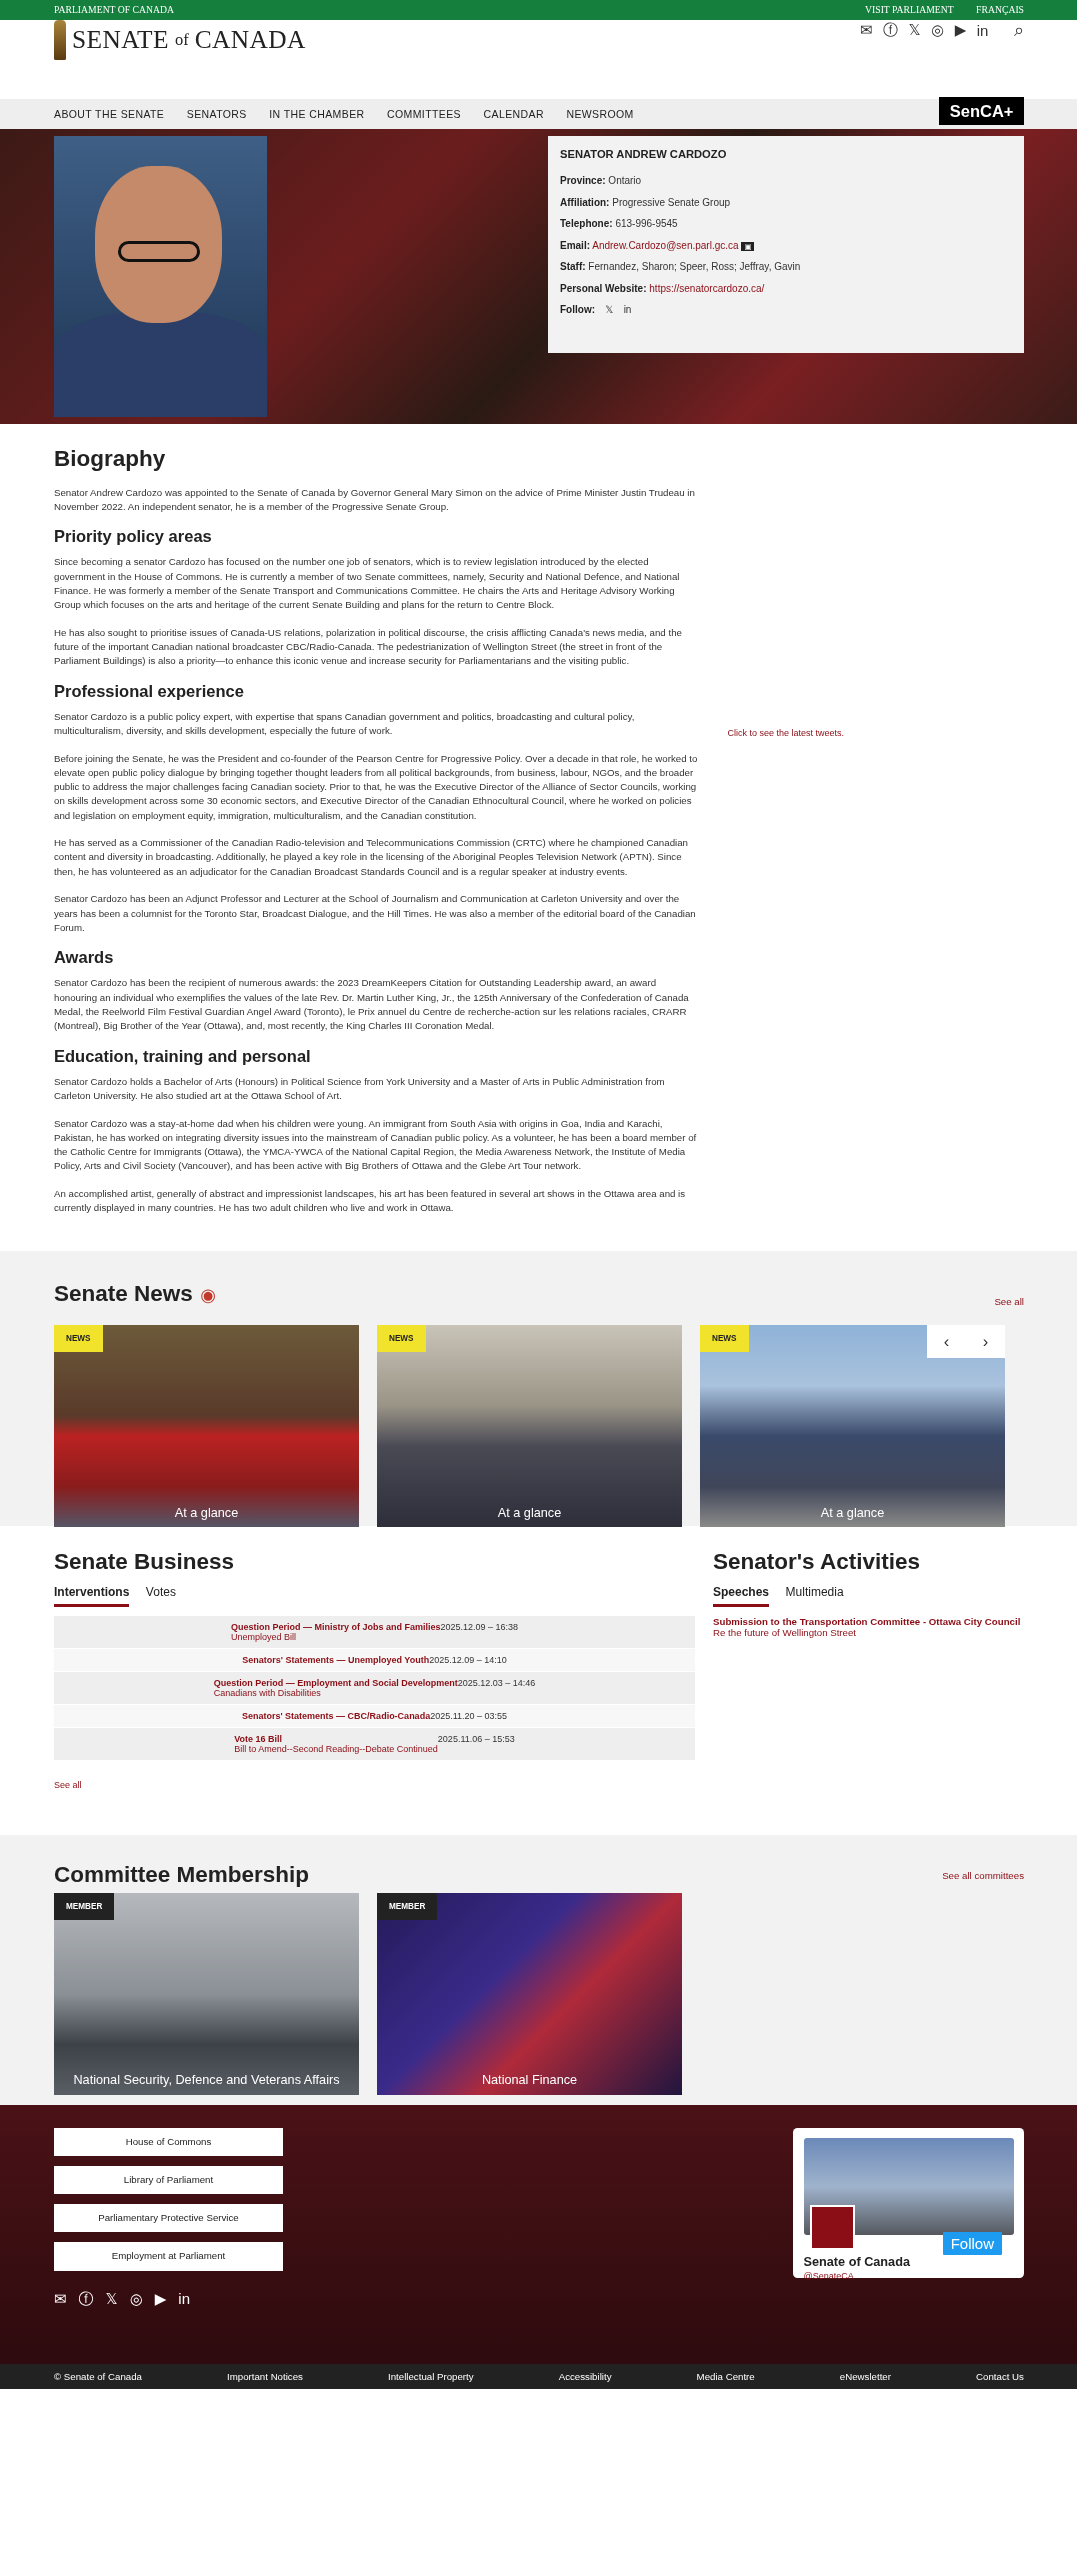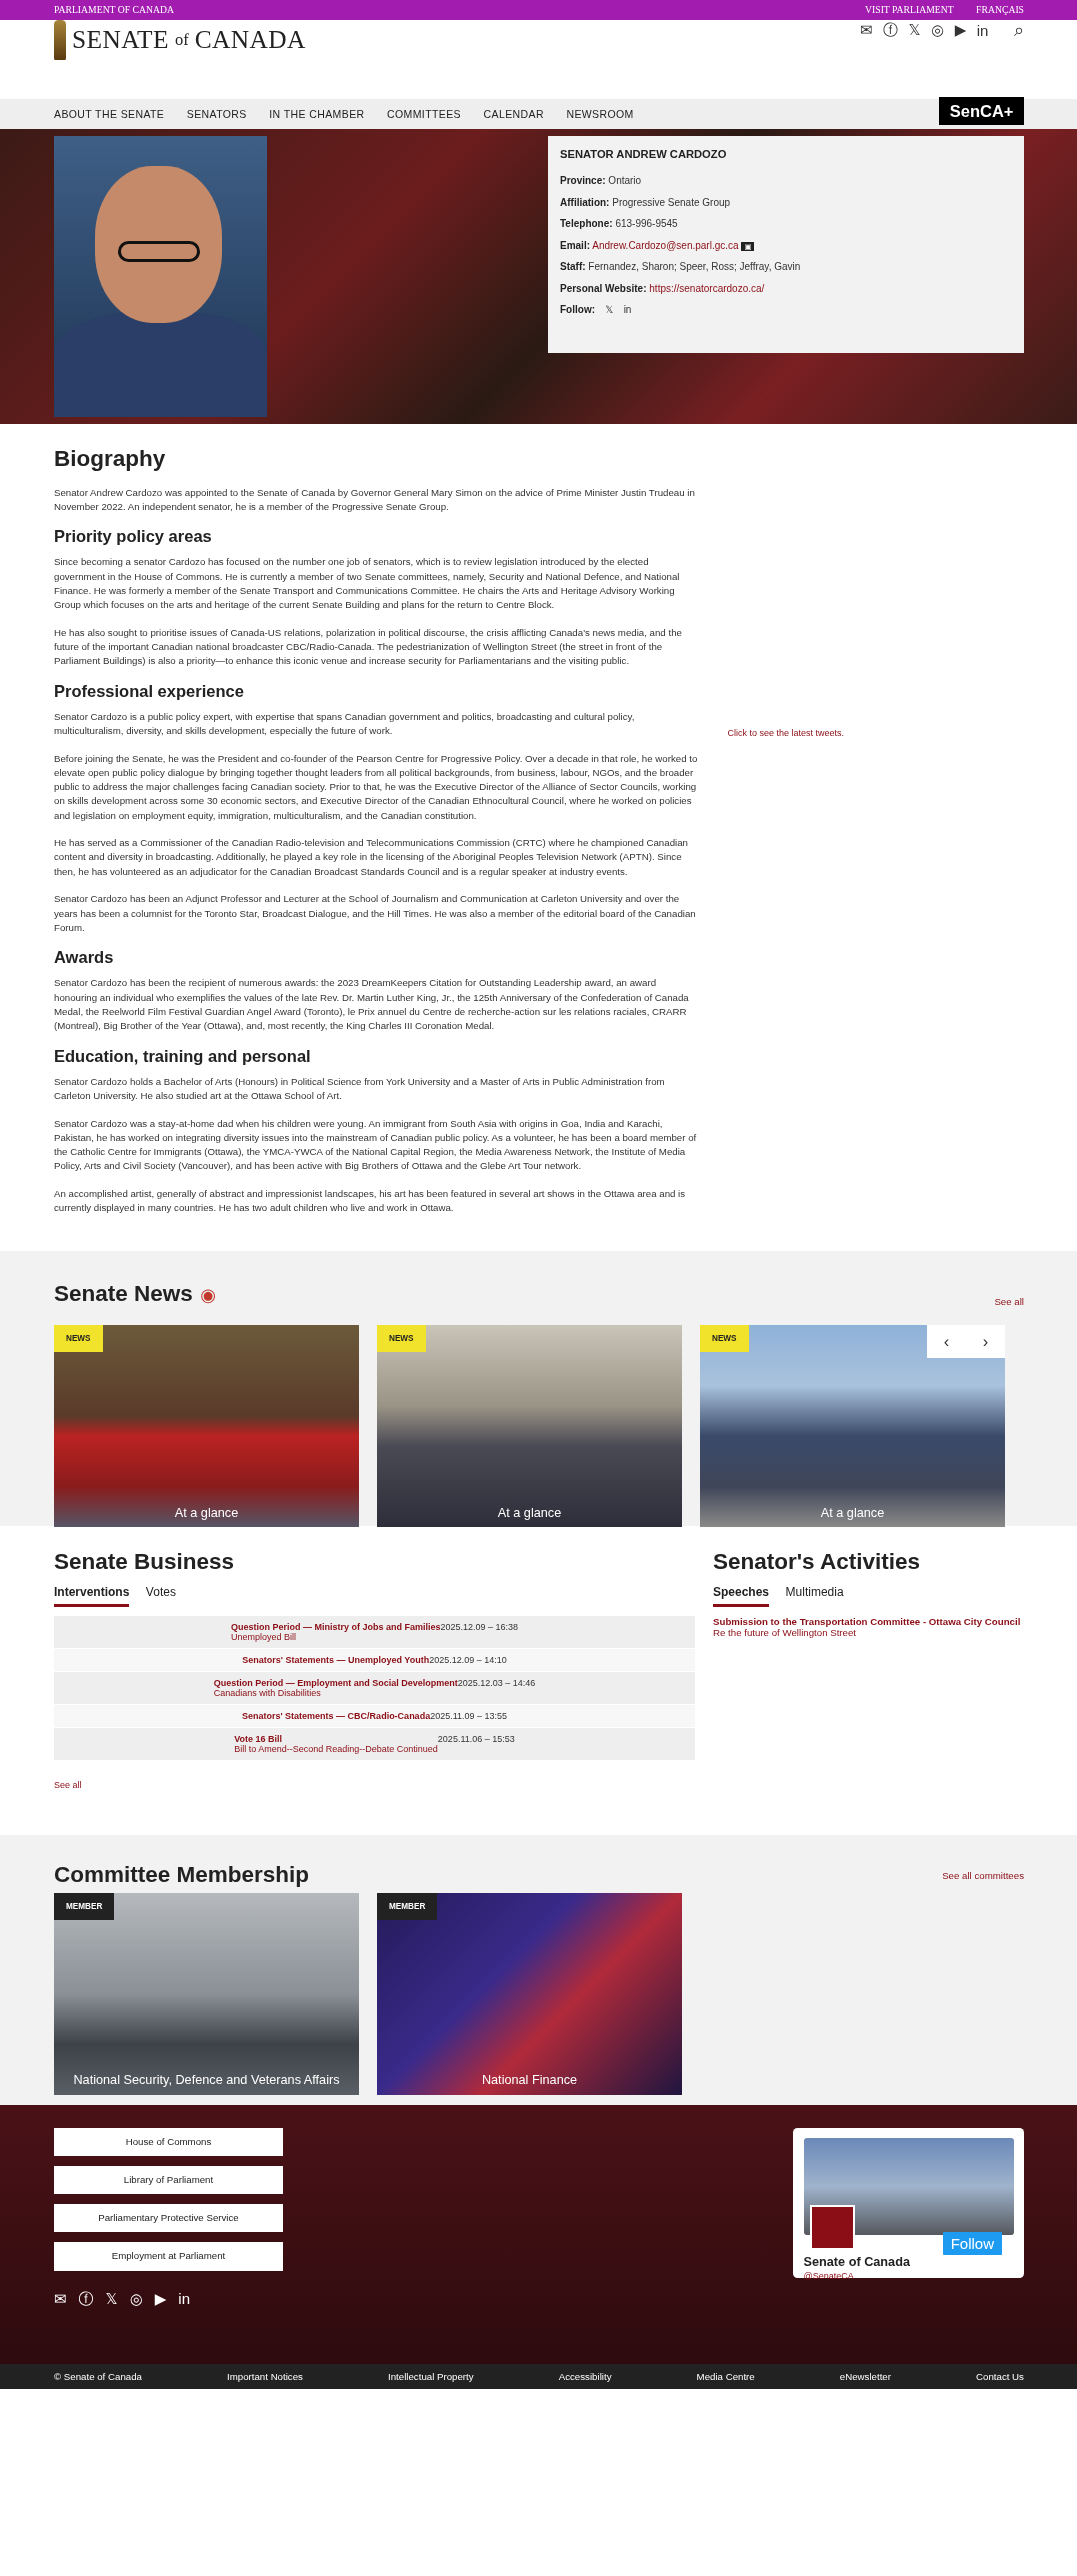--- a/index.html
+++ b/index.html
@@ -1,19 +1,19 @@
 <!DOCTYPE html>
 <html style="font-size:12px"><head>
 <meta charset="utf-8">
 <style>
 *{box-sizing:border-box;margin:0;padding:0}
 body{width:1078px;font-family:"Liberation Sans",sans-serif;color:#333;background:#fff;font-size:10.5px}
 a{color:#8b0d15}
 .wrap{width:970px;margin:0 auto;position:relative}
-.topbar{background:#a21caf;height:19.5px;color:#fff;font-family:"Liberation Serif",serif;font-size:9.7px}
+.topbar{background:#15803d;height:19.5px;color:#fff;font-family:"Liberation Serif",serif;font-size:9.7px}
 .topbar .wrap{display:flex;justify-content:space-between;align-items:center;height:19.5px}
 .topbar .right span{margin-left:22.5px}
 .header{height:79px;background:#fff}
 .header .wrap{display:flex;justify-content:space-between;align-items:flex-start;height:79px}
 .logo{display:flex;align-items:center;gap:6px;font-family:"Liberation Serif",serif;color:#222}
 .logo .mace{width:12px;height:40px;background:linear-gradient(#a8853a,#5a3a10);border-radius:4.5px 4.5px 1.5px 1.5px}
 .logo .t1{font-size:25.4px;letter-spacing:0.4px}
 .logo .t2{font-size:16.5px}
 .hdr-icons{display:flex;gap:10.5px;align-items:center}
 .hdr-icons span{font-size:15px;color:#333}
@@ -207,21 +207,21 @@
 <div class="row">
           <div><b><a>Senators' Statements — Unemployed Youth</a></b></div>
           <span class="d">2025.12.09 – 14:10</span>
         </div>
 <div class="row">
           <div><b><a>Question Period — Employment and Social Development</a></b><br><a>Canadians with Disabilities</a></div>
           <span class="d">2025.12.03 – 14:46</span>
         </div>
 <div class="row">
           <div><b><a>Senators' Statements — CBC/Radio-Canada</a></b></div>
-          <span class="d">2025.11.09 – 13:55</span>
+          <span class="d">2025.11.20 – 03:55</span>
         </div>
 <div class="row">
           <div><b><a>Vote 16 Bill</a></b><br><a>Bill to Amend--Second Reading--Debate Continued</a></div>
           <span class="d">2025.11.06 – 15:53</span>
         </div>
 </div>
 <a style="display:block;margin-top:19.5px;font-size:9px">See all</a>
 </div>
 <div class="biz-right act">
 <h2>Senator's Activities</h2>

